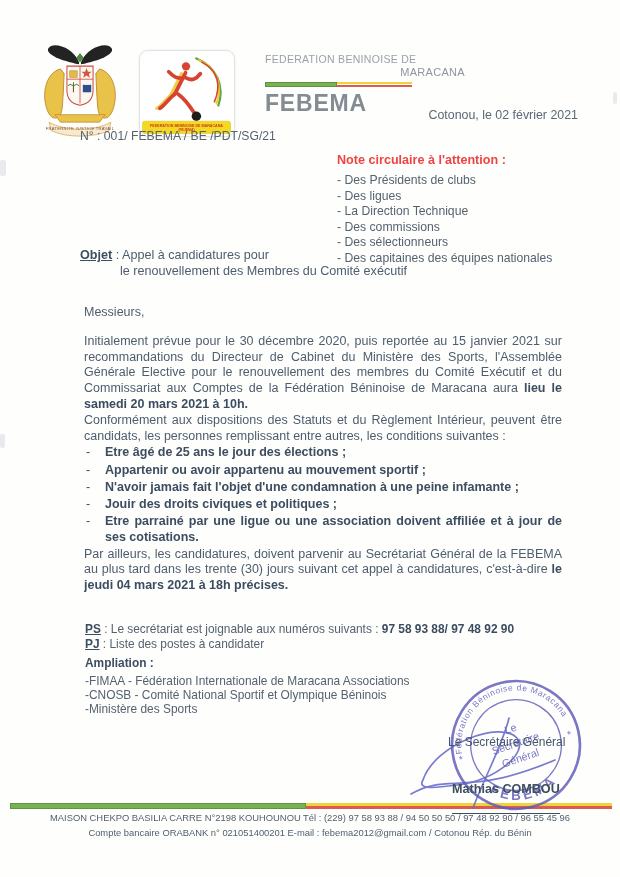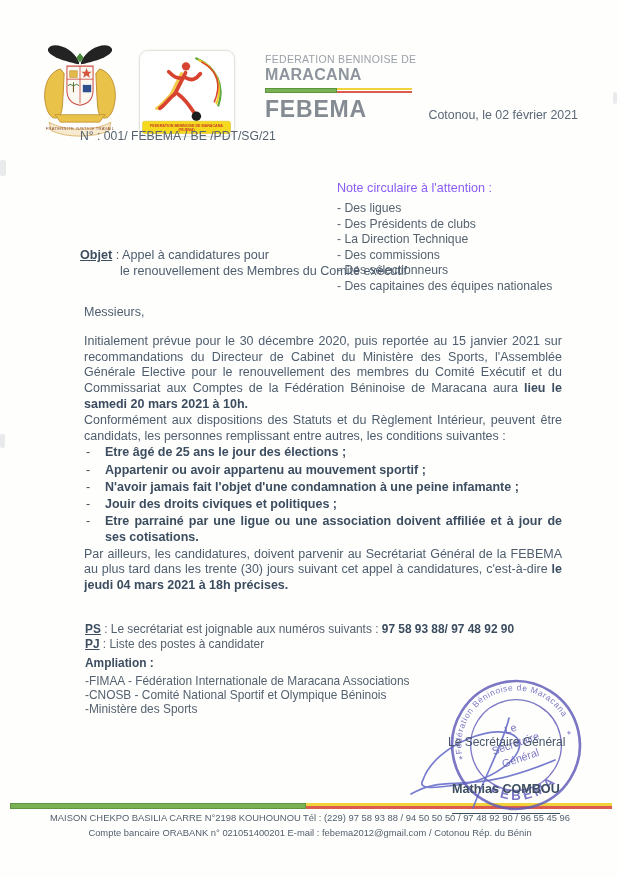--- a/index.html
+++ b/index.html
@@ -10,31 +10,31 @@
   }
   
   .coat { position:absolute; left:38px; top:38px; width:84px; height:102px; }
   .logo-card {
     position:absolute; left:139px; top:50px; width:96px; height:87px;
     background:#fff; border:1px solid #e3e3de; border-radius:9px;
     box-shadow:0 0 3px rgba(0,0,0,.08);
   }
   .org-block { position:absolute; left:265px; top:53px; width:200px; }
   .org-l1 { font-size:10.5px; color:#9aa0a8; letter-spacing:.3px; }
-  .org-l2 { font-size:16px; color:#8e959d; font-weight:bold; letter-spacing:.3px; margin-top:1px; }
+  .org-l2 { font-size:11px; color:#8e959d; font-weight:normal; letter-spacing:.3px; margin-top:1px;text-align:right; }
   .tricolor-bar { margin-top:4px; width:147px; height:5px; position:relative; }
   .tricolor-bar .g { position:absolute; left:0; top:0; width:72px; height:5px; background:#7ab153; border:1px solid #5d9440; }
   .tricolor-bar .y { position:absolute; left:72px; top:0; width:75px; height:2.4px; background:#f0d33c; }
   .tricolor-bar .r { position:absolute; left:72px; bottom:0; width:75px; height:2.4px; background:#dd5a4e; }
   .org-acronym { font-size:23px; font-weight:bold; color:#858b92; letter-spacing:.8px; margin-top:3px; }
   .date-line { position:absolute; right:42px; top:108px; font-size:12.4px; color:#5a6775; }
   .ref-line { position:absolute; left:80px; top:129px; font-size:12.2px; color:#56636f; }
   
   .note-block { position:absolute; left:337px; top:153px; width:250px; font-size:12.2px; }
-  .note-title { font-weight:normal; color:#8b5cf6; margin-bottom:6px; font-size:12.6px;margin-top:28px; }
+  .note-title { font-weight:bold; color:#ef4444; margin-bottom:6px; font-size:12.6px; }
   .note-item { color:#56636f; line-height:15.5px; }
   
   .subject { position:absolute; left:80px; top:248px; font-size:12.6px; color:#4e5d6e; }
   .subject .lbl { font-weight:bold; text-decoration:underline; color:#3d4e61; }
   .subject-l2 { margin-left:40px; margin-top:2px; }
   
   .body-block { position:absolute; left:84px; top:305px; width:478px; height:294px; overflow:hidden;
                 font-size:12.5px; line-height:15.8px; text-align:justify; color:#4e5d6e; }
   .body-block b, .cond b { color:#3c4d60; }
   .salutation { text-align:left; }
@@ -122,22 +122,22 @@
         <div class="r"></div>
       </div>
     <div class="org-acronym">FEBEMA</div>
   </div>
 
   <div class="date-line">Cotonou, le 02 février 2021</div>
   <div class="ref-line">N° : 001/ FEBEMA / BE /PDT/SG/21</div>
 
   <div class="note-block">
     <div class="note-title">Note circulaire à l'attention :</div>
+    <div class="note-item">- Des Présidents de clubs</div>
     <div class="note-item">- Des ligues</div>
-    <div class="note-item">- Des Présidents de clubs</div>
     <div class="note-item">- La Direction Technique</div>
     <div class="note-item">- Des commissions</div>
     <div class="note-item">- Des sélectionneurs</div>
     <div class="note-item">- Des capitaines des équipes nationales</div>
   </div>
 
   <div class="subject">
     <div><span class="lbl">Objet</span><span> : Appel à candidatures pour</span></div>
     <div class="subject-l2">le renouvellement des Membres du Comité exécutif</div>
   </div>

